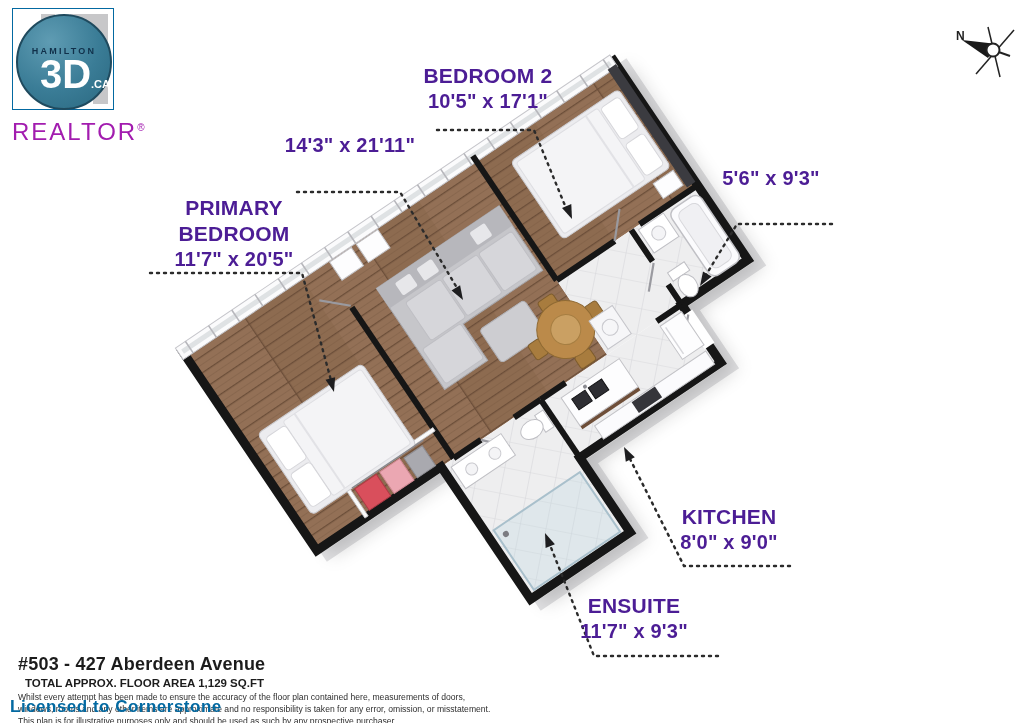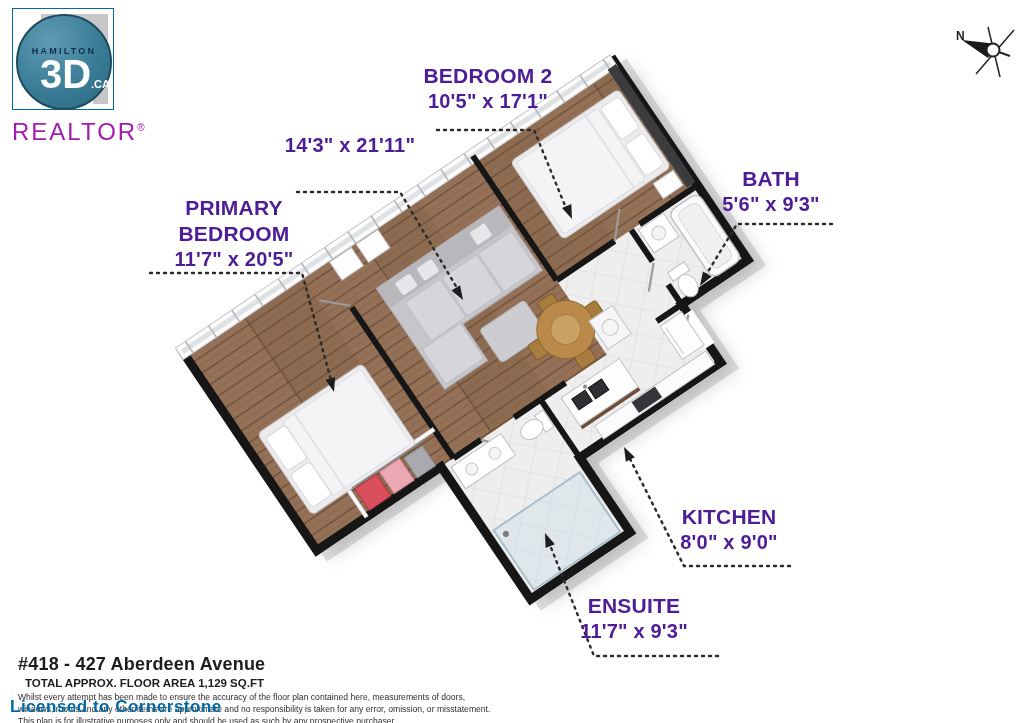--- a/index.html
+++ b/index.html
@@ -224,21 +224,20 @@
     <div class="rl-dims">10'5" x 17'1"</div>
   </div>
   <div class="room-label" style="left:250px;top:133px;width:200px">
     <div class="rl-dims">14'3" x 21'11"</div>
   </div>
   <div class="room-label" style="left:159px;top:195px;width:150px">
     <div class="rl-name">PRIMARY BEDROOM</div>
     <div class="rl-dims">11'7" x 20'5"</div>
   </div>
   <div class="room-label" style="left:696px;top:166px;width:150px">
-    <div class="rl-name">BATH</div>
     <div class="rl-dims">5'6" x 9'3"</div>
   </div>
   <div class="room-label" style="left:639px;top:504px;width:180px">
     <div class="rl-name">KITCHEN</div>
     <div class="rl-dims">8'0" x 9'0"</div>
   </div>
   <div class="room-label" style="left:539px;top:593px;width:190px">
     <div class="rl-name">ENSUITE</div>
     <div class="rl-dims">11'7" x 9'3"</div>
   </div>
@@ -250,21 +249,21 @@
       <div class="logo-rfoot"></div>
       <div class="logo-circle">
         <div class="logo-ham">HAMILTON</div>
         <div class="logo-3d"><span>3D</span><span class="tld">.CA</span></div>
       </div>
     </div>
     <div class="logo-realtor"><span>REALTOR</span><sup>®</sup></div>
   </div>
 
   <div class="footer">
-    <div class="f-address">#418 - 427 Aberdeen Avenue</div>
+    <div class="f-address">#503 - 427 Aberdeen Avenue</div>
     <div class="f-area">TOTAL APPROX. FLOOR AREA 1,129 SQ.FT</div>
     <div class="f-disc">
       <div>Whilst every attempt has been made to ensure the accuracy of the floor plan contained here, measurements of doors,</div>
       <div>windows, rooms and any other items are approximate and no responsibility is taken for any error, omission, or misstatement.</div>
       <div>This plan is for illustrative purposes only and should be used as such by any prospective purchaser.</div>
     </div>
   </div>
   <div class="license">Licensed to Cornerstone</div>
 
 </div>

